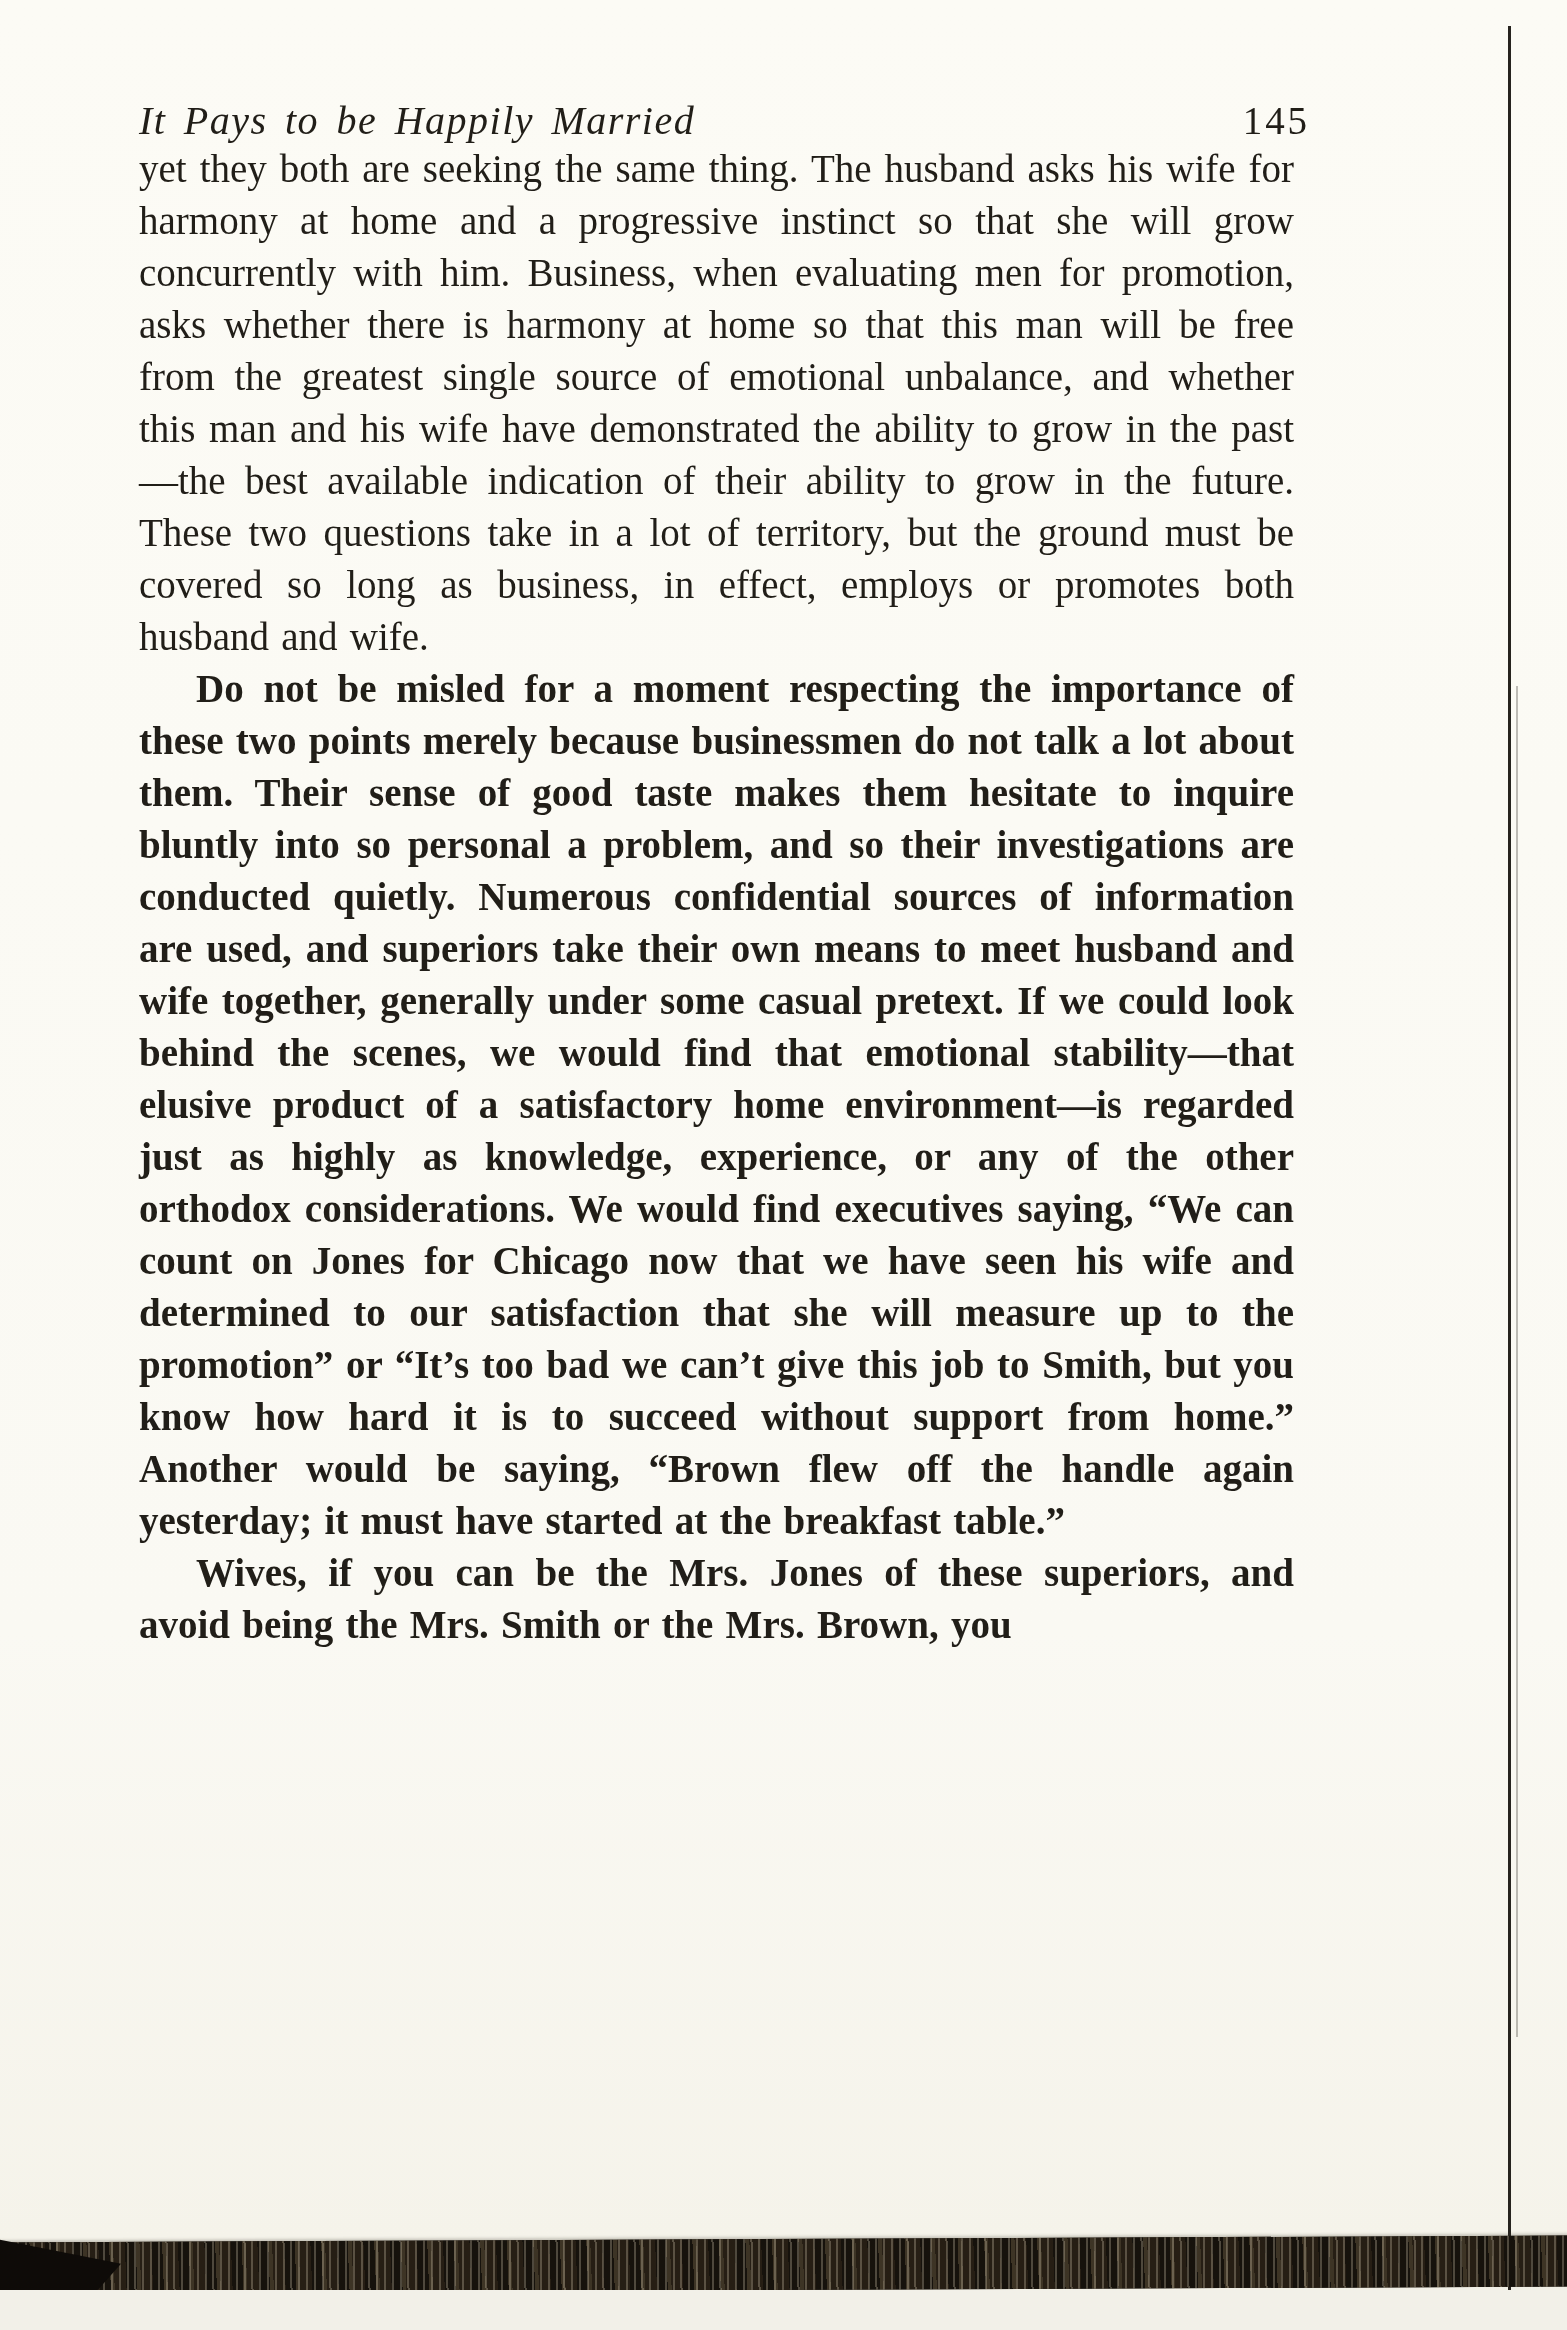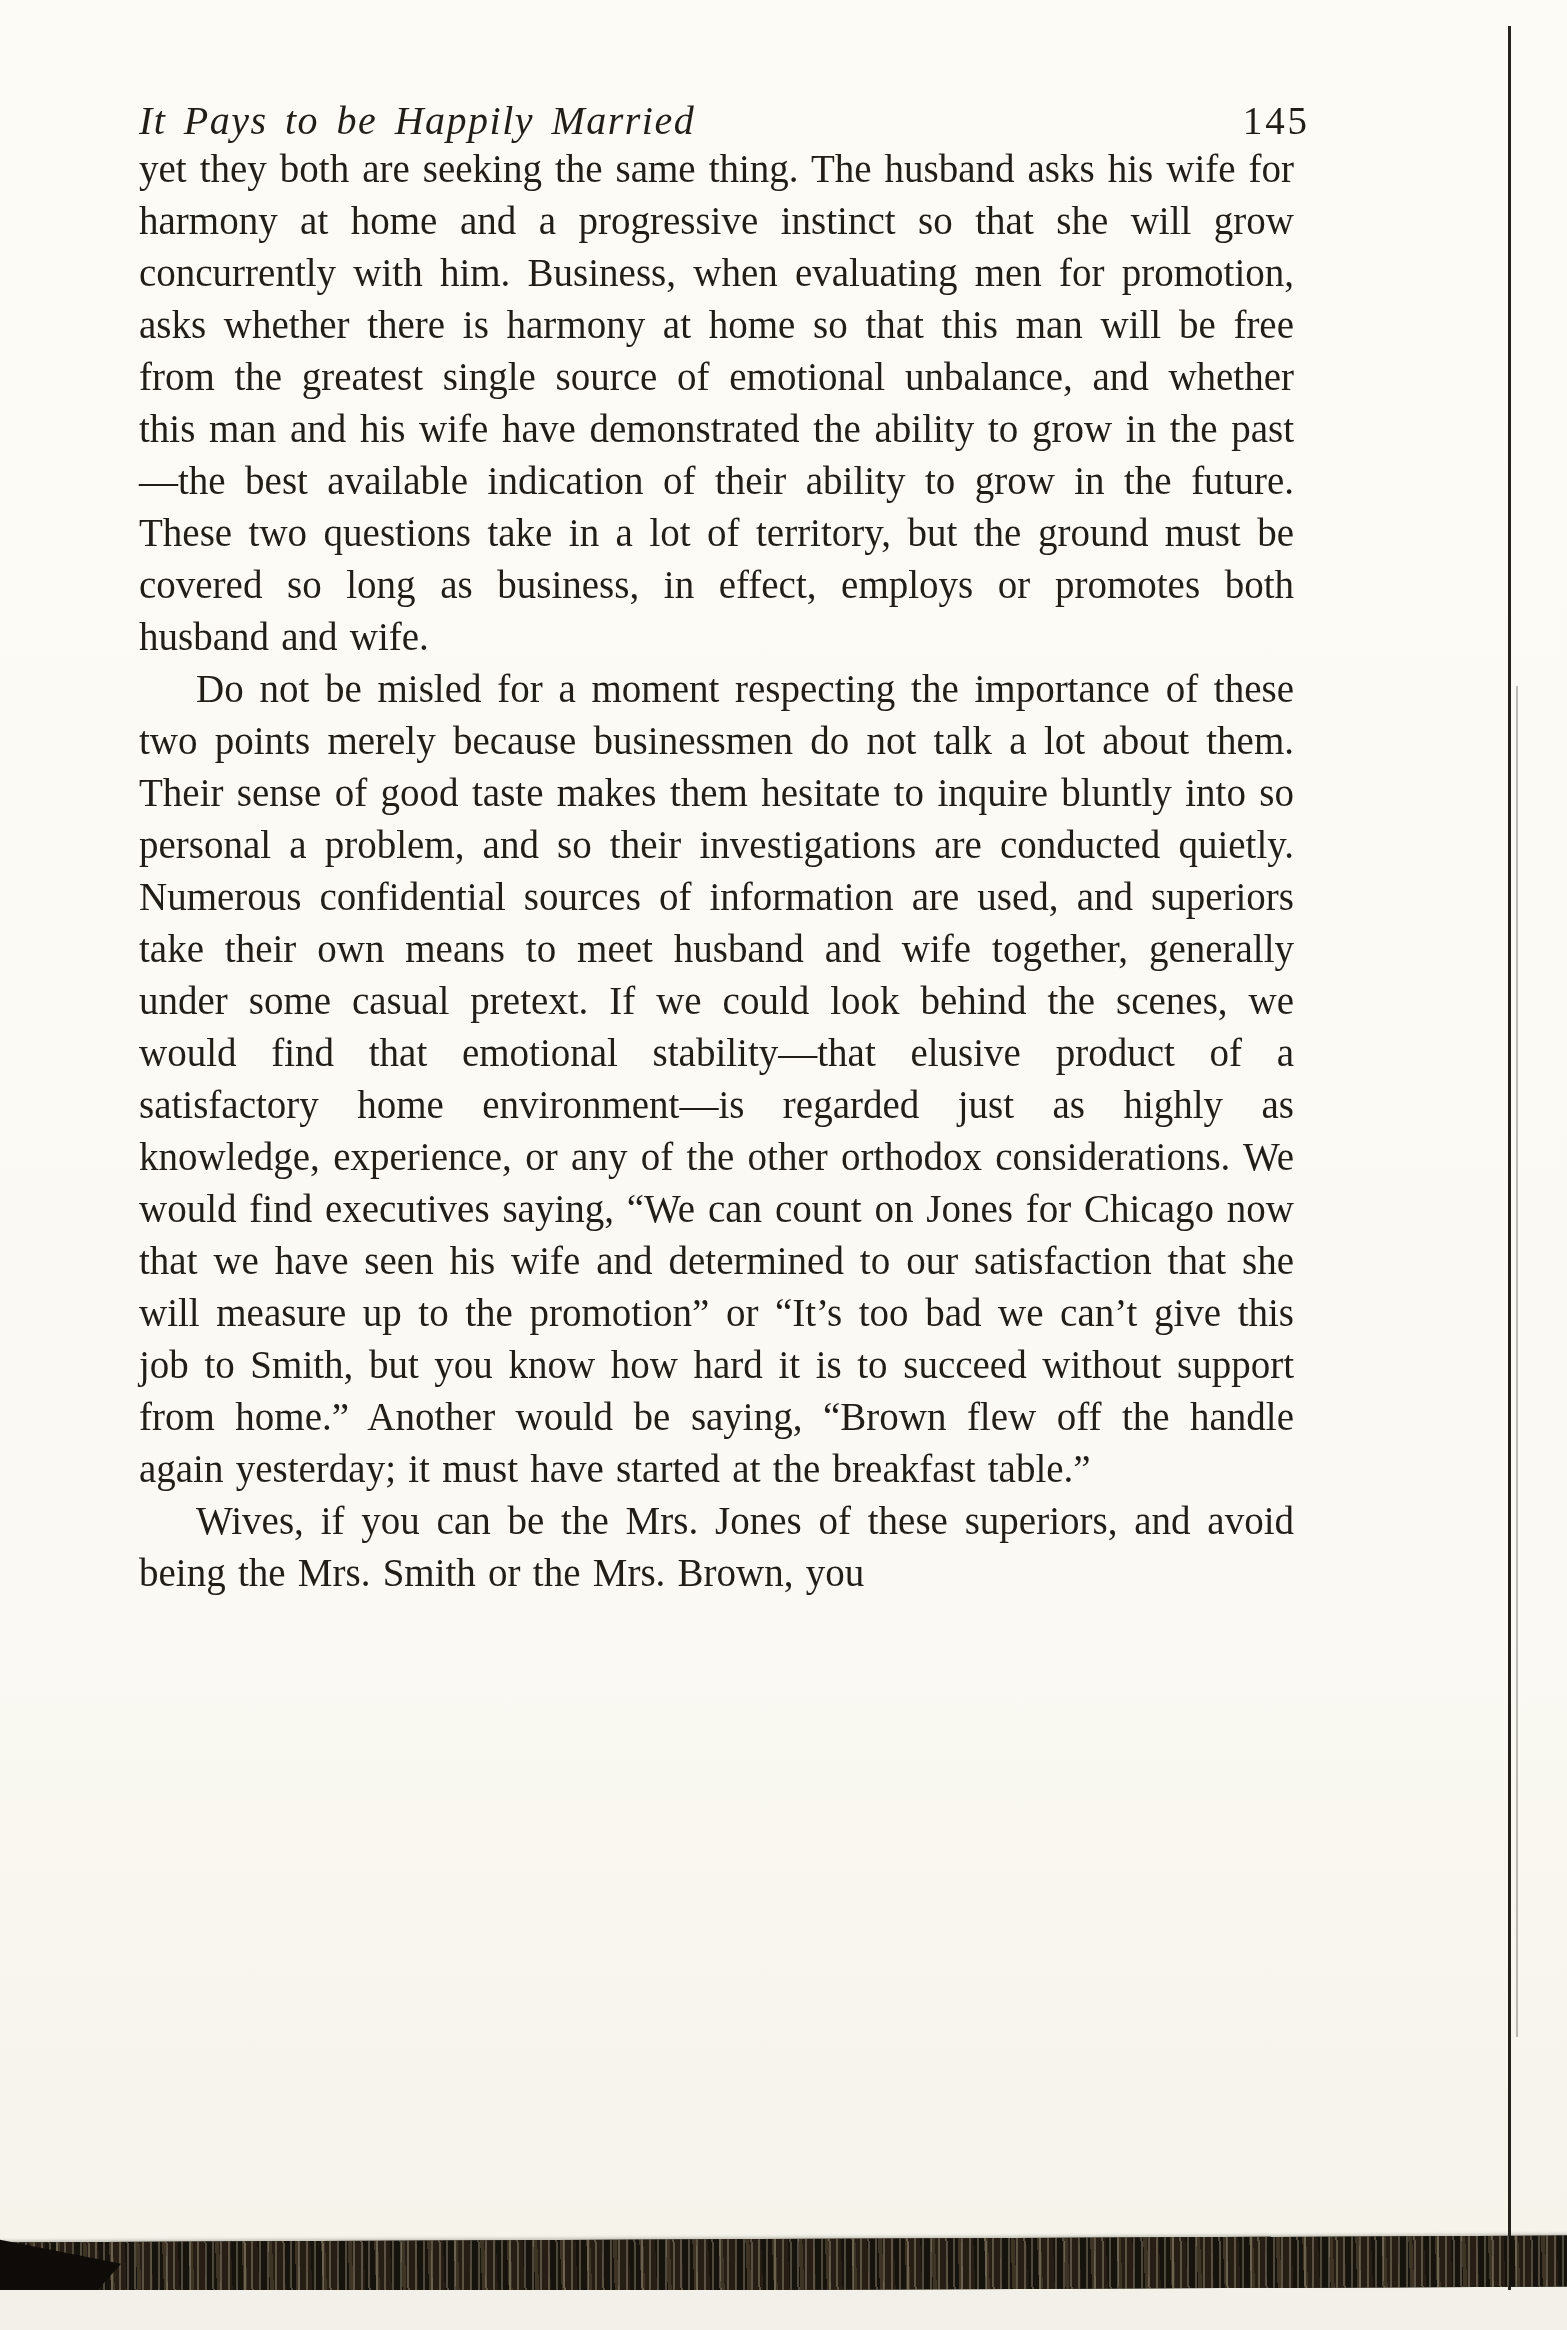--- a/index.html
+++ b/index.html
@@ -65,20 +65,21 @@
     font-size: 39px;
     line-height: 52px;
     text-align: justify;
     word-spacing: 2.5px;
   }
   .page-body p {
     margin: 0;
   }
   .page-body p.indent {
     text-indent: 57px;
+    font-weight: bold;
   }
   
   .binding-strip {
     position: absolute;
     left: -5.9px;
     right: -5.9px;
     top: 2239px;
     height: 51px;
     transform: rotate(-0.25deg);
     background:

